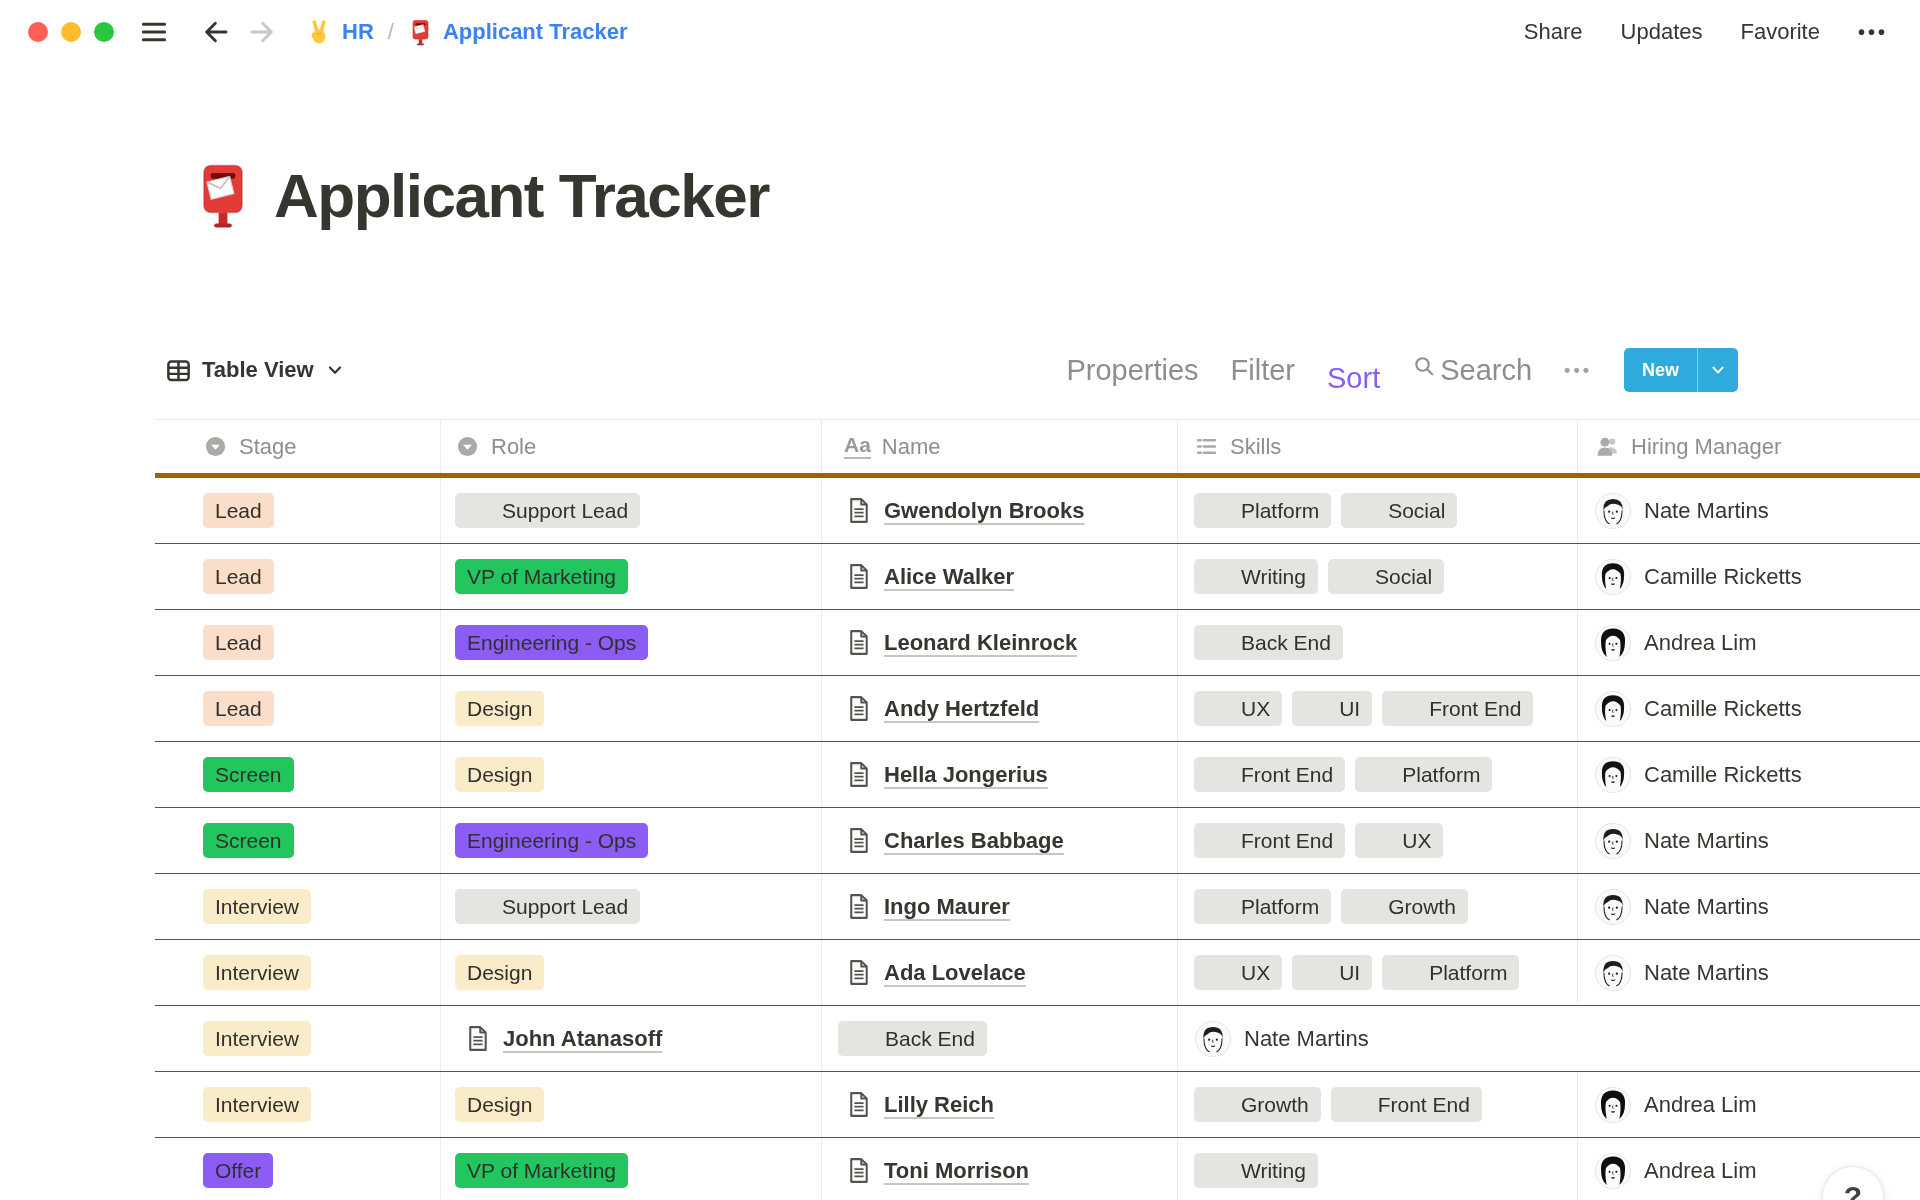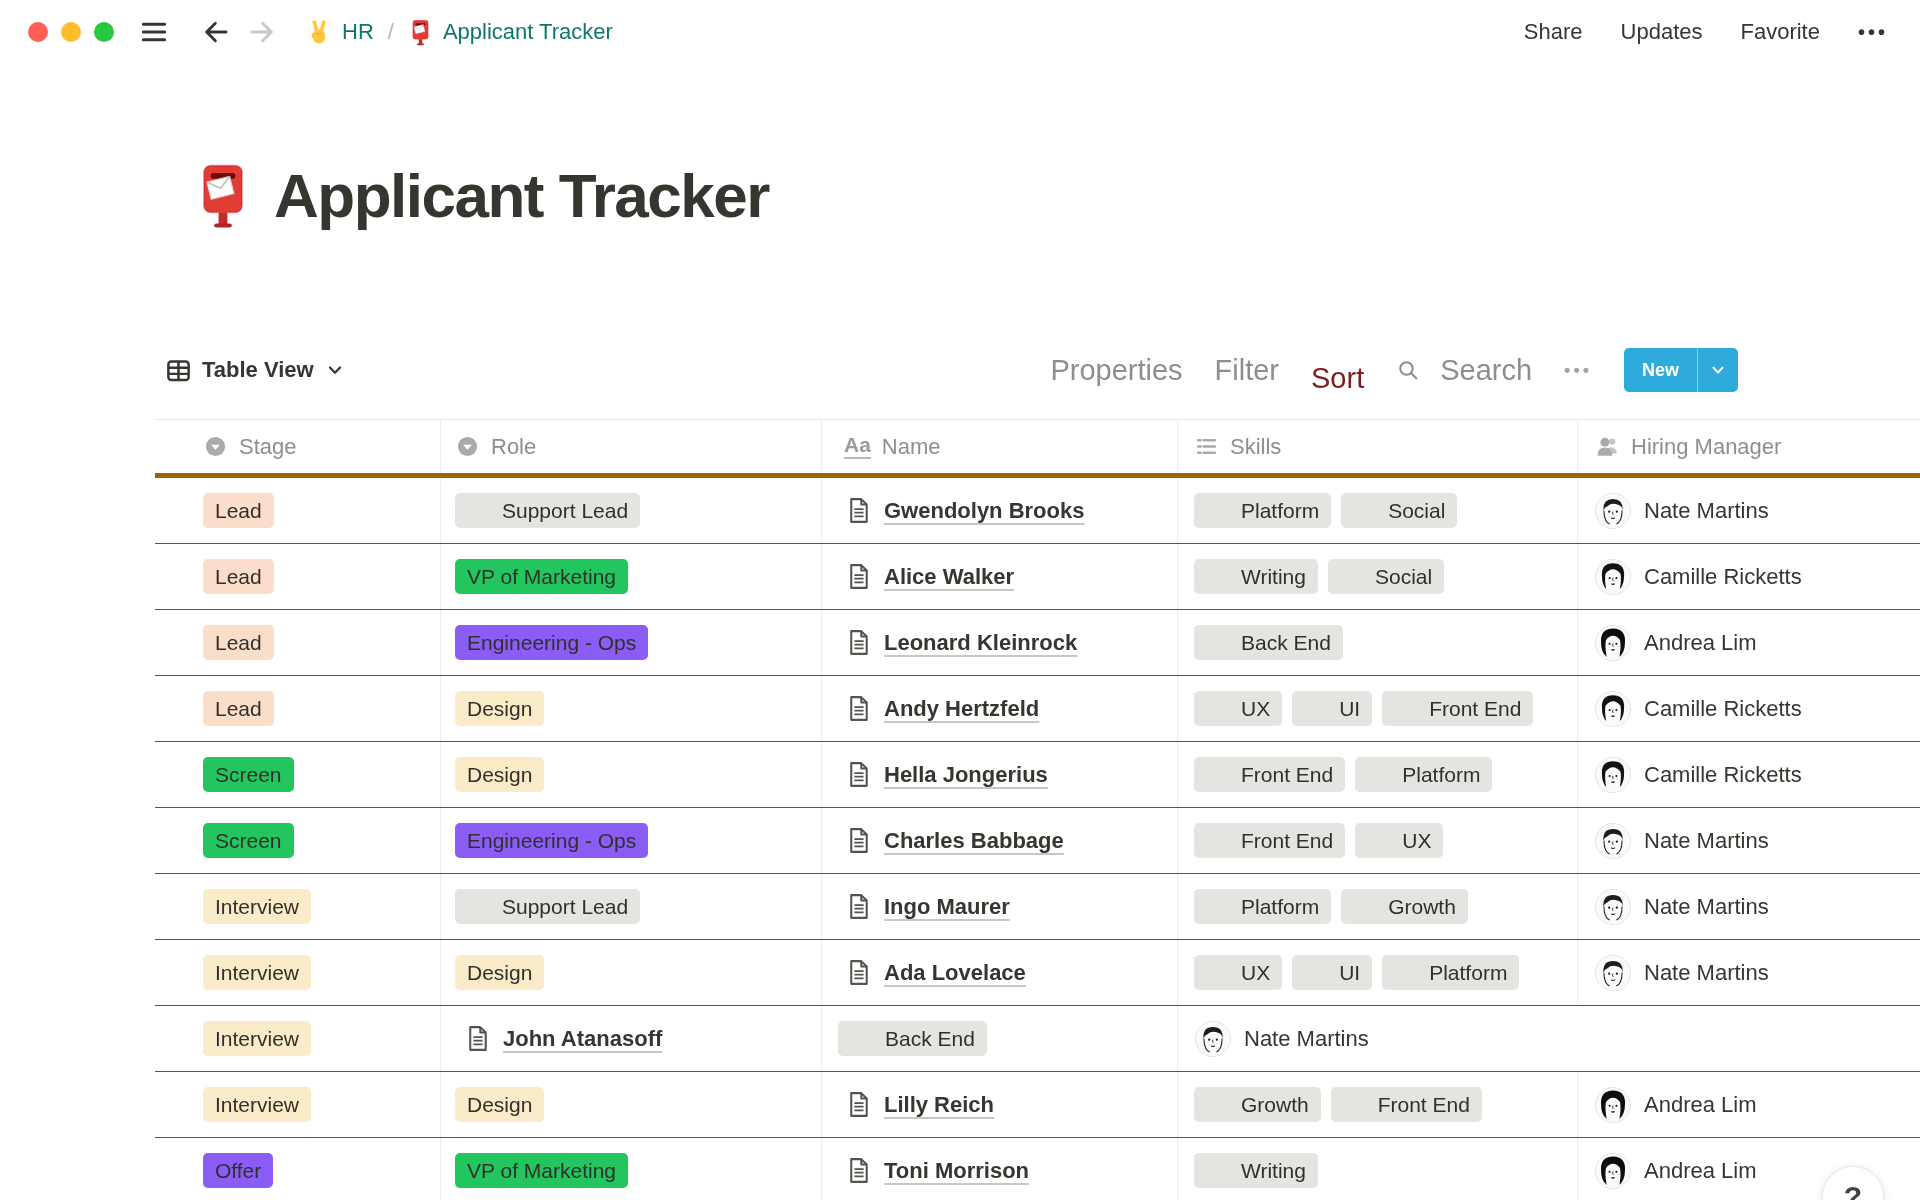--- a/index.html
+++ b/index.html
@@ -13,21 +13,21 @@
   .light { width:20px; height:20px; border-radius:50%; display:inline-block; }
   .light.red { background:#FF5F57; }
   .light.yellow { background:#FEBC2E; }
   .light.green { background:#28C840; }
   .tb-icon-btn { display:flex; align-items:center; justify-content:center;
     width:36px; height:36px; border:none; background:none; cursor:pointer; }
   .menu-btn { margin-left:22px; }
   .nav-back { margin-left:26px; color:#37352F; }
   .nav-fwd  { margin-left:10px; color:#C9C8C5; }
   .breadcrumb { display:flex; align-items:center; margin-left:26px; font-size:22px; }
-  .crumb { display:flex; align-items:center; gap:10px; color:#0f766e; cursor:pointer; }
+  .crumb { display:flex; align-items:center; gap:10px; color:#3b82f6; cursor:pointer;font-weight:bold; }
   .crumb-sep { color:#B9B8B5; margin:0 14px; font-size:22px; }
   .topbar-right { margin-left:auto; display:flex; align-items:center; gap:38px; }
   .topbar-action { font-size:22px; color:#37352F; background:none; border:none; cursor:pointer;
     font-family:inherit; }
   .dots { letter-spacing:3px; font-size:20px; font-weight:700; }
 
   
   .content { position:absolute; top:64px; left:0; right:0; bottom:0; }
   .page-title { position:absolute; left:192px; top:96px; display:flex; align-items:center; gap:20px; }
   .page-title h1 { font-size:62px; font-weight:700; letter-spacing:-1.5px; color:#37352F; }
@@ -36,22 +36,22 @@
   
   .view-toolbar { position:absolute; left:165px; right:0; top:283px; height:46px;
     display:flex; align-items:center; }
   .view-switcher { display:flex; align-items:center; gap:10px; background:none; border:none;
     cursor:pointer; font-family:inherit; font-size:22px; font-weight:700; color:#37352F; }
   .view-switcher svg.grid { width:27px; height:27px; }
   .view-switcher svg.chev { width:22px; height:22px; color:#37352F; }
   .toolbar-right { position:absolute; right:182px; display:flex; align-items:center; gap:32px; }
   .tool-link { font-size:29px; color:#8F8E8B; background:none; border:none; cursor:pointer;
     font-family:inherit; }
-  .tool-link.active { color:#7f1d1d;margin-top:16px; }
-  .search-link { display:flex; align-items:center; gap:20px; }
+  .tool-link.active { color:#8b5cf6;margin-top:16px; }
+  .search-link { display:flex; gap:4px; }
   .search-link svg { width:24px; height:24px; }
   .tool-dots { color:#A5A4A1; font-size:18px; letter-spacing:3px; font-weight:700;
     background:none; border:none; cursor:pointer; }
   .new-btn { display:flex; align-items:stretch; height:44px; background:#2EAADC; border:none;
     border-radius:5px; cursor:pointer; overflow:hidden; padding:0; }
   .new-btn .label { display:flex; align-items:center; padding:0 18px; color:#fff;
     font-size:18px; font-weight:700; font-family:inherit; }
   .new-btn .divider { width:1px; background:rgba(255,255,255,0.4); margin:0; }
   .new-btn .caret { display:flex; align-items:center; justify-content:center; width:40px; color:#fff; }
   .new-btn .caret svg { width:20px; height:20px; }

